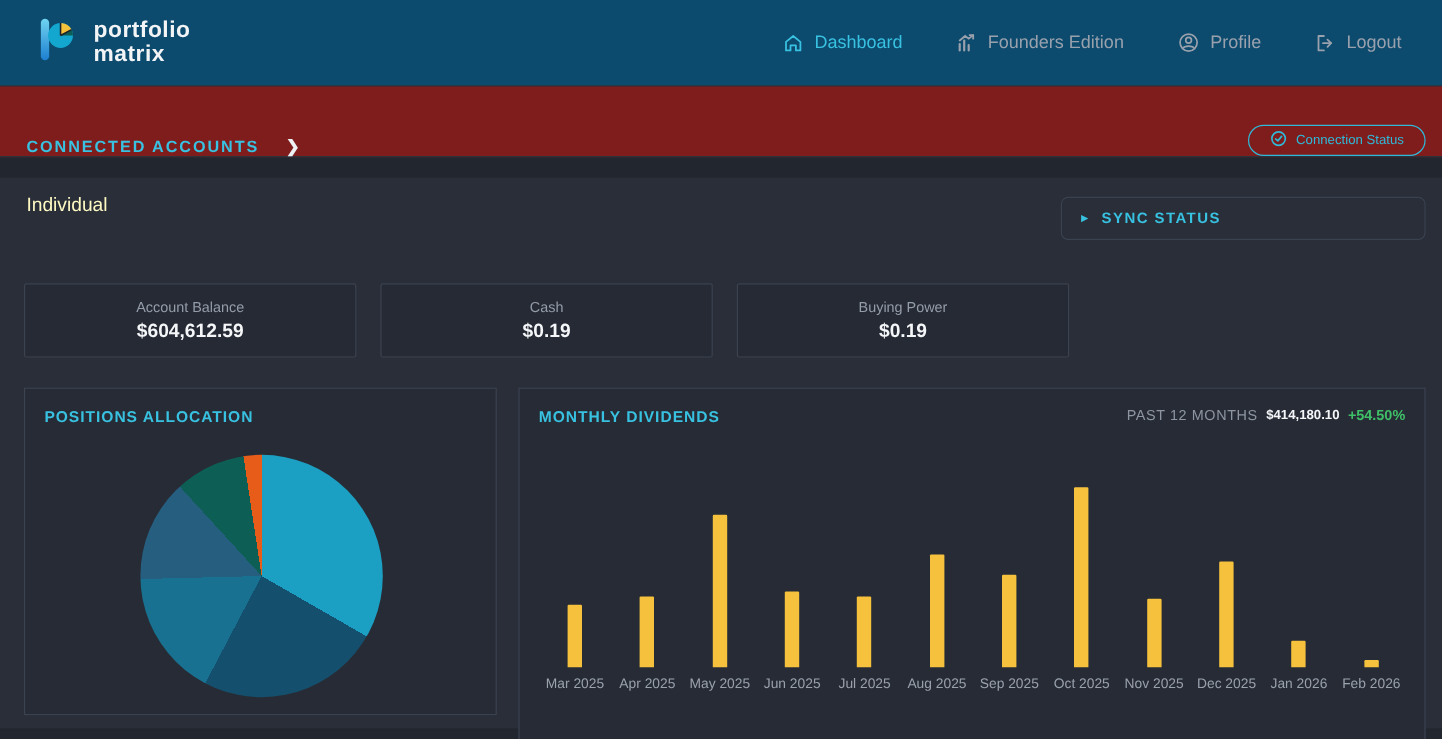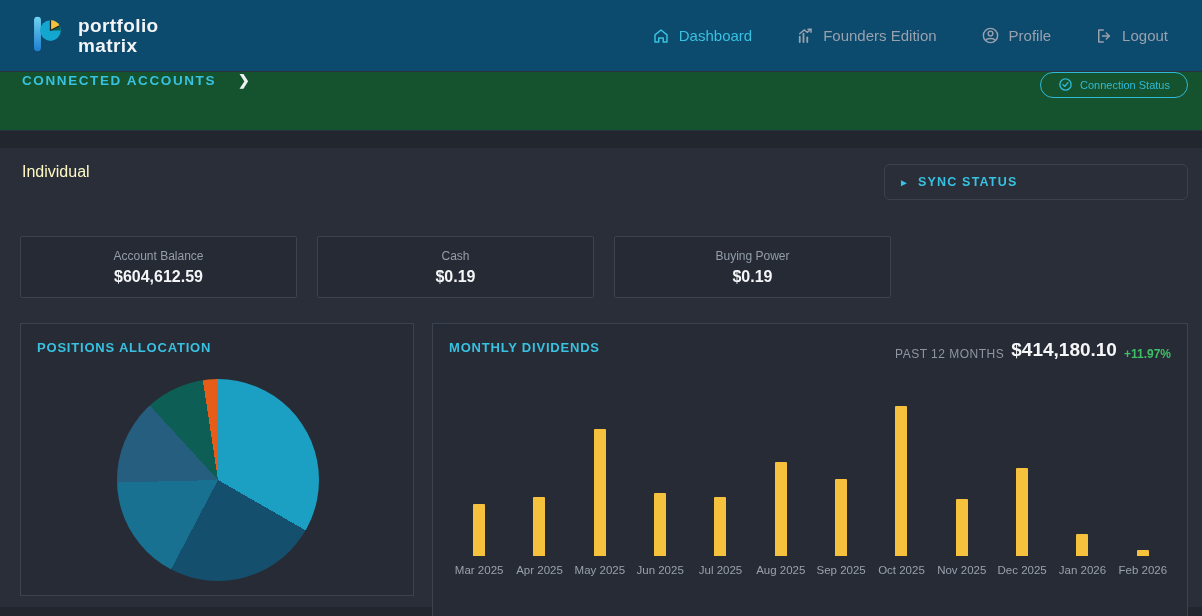--- a/index.html
+++ b/index.html
@@ -21,22 +21,22 @@
   .logo { margin-left:28px; display:flex; align-items:center; gap:12px; cursor:pointer; }
   .logo-text { font-size:19px; font-weight:bold; color:#f2f4f6; line-height:1.02; letter-spacing:.4px; }
   .nav-list { margin-left:auto; margin-right:34px; display:flex; gap:44px; align-items:center; }
   .nav-item { display:flex; align-items:center; gap:9px; font-size:15px; color:#99a1ad; cursor:pointer; white-space:nowrap; }
   .nav-item.active { color:#38c1e0;justify-content:space-between; }
   .nav-item svg { display:block; }
 
   
   .accounts-bar {
     position:absolute; top:72px; left:0; right:0; height:59px;
-    background:#14532d; border-bottom:1px solid #2c323d;
-    display:flex; align-items:flex-start;
+    background:#7f1d1d; border-bottom:1px solid #2c323d;
+    display:flex; align-items:flex-end;
   }
   .accounts-title { margin-left:22px; display:flex; align-items:center; gap:22px; cursor:pointer; }
   .accounts-title .label { color:#38c1e0; font-size:13.5px; font-weight:bold; letter-spacing:1.6px; }
   .accounts-title .chev { color:#eef1f4; font-size:14px; font-weight:bold; }
   .accounts-buttons { margin-left:auto; margin-right:14px; display:flex; gap:8px; }
   .pill-btn {
     height:26px; min-width:148px; padding:0 16px;
     border:1px solid #2fb9d8; border-radius:13px;
     background:transparent; color:#2fb9d8;
     font-size:11px; font-family:inherit; cursor:pointer;
@@ -67,24 +67,24 @@
 
   .panel { position:absolute; top:175px; background:#272b35; border:1px solid #3b4250; }
   .panel-positions { left:20px; width:394px; height:273px; }
   .panel-dividends { left:432px; width:756px; height:347px; }
   .panel-title {
     position:absolute; left:16px; top:16px;
     color:#38c1e0; font-size:13px; font-weight:bold; letter-spacing:.8px;
   }
   .dividends-summary {
     position:absolute; right:16px; top:15px;
-    display:flex; align-items:flex-end; gap:7px; white-space:nowrap;
+    display:flex; align-items:center; gap:7px; white-space:nowrap;
   }
   .dividends-summary .period { color:#8d96a2; font-size:12px; letter-spacing:.5px; }
-  .dividends-summary .total { color:#f4f6f8; font-size:19px; font-weight:bold; }
+  .dividends-summary .total { color:#f4f6f8; font-size:11px; font-weight:bold; }
   .dividends-summary .change { color:#3fbf68; font-size:12px; font-weight:bold; }
 
   .pie { position:absolute; left:96px; top:55px; width:202px; height:202px; border-radius:50%; }
 
   .bars-area {
     position:absolute; left:16px; top:82px; width:724px; height:150px;
     display:flex; align-items:flex-end;
   }
   .bar-col { flex:1; display:flex; justify-content:center; align-items:flex-end; height:100%; }
   .bar { width:12px; background:#f6c23d; border-radius:1px 1px 0 0; }
@@ -206,21 +206,21 @@
   <section class="panel panel-positions">
     <div class="panel-title">POSITIONS ALLOCATION</div>
     <div class="pie" id="pie" style="background: conic-gradient(rgb(27, 159, 194) 0deg, rgb(27, 159, 194) 119.88deg, rgb(20, 80, 109) 119.88deg, rgb(20, 80, 109) 207.72deg, rgb(24, 113, 144) 207.72deg, rgb(24, 113, 144) 268.56deg, rgb(38, 94, 128) 268.56deg, rgb(38, 94, 128) 317.52deg, rgb(13, 95, 86) 317.52deg, rgb(13, 95, 86) 351.36deg, rgb(232, 92, 25) 351.36deg, rgb(232, 92, 25) 360deg);"></div>
   </section>
 
   <section class="panel panel-dividends">
     <div class="panel-title">MONTHLY DIVIDENDS</div>
     <div class="dividends-summary">
       <span class="period">PAST 12 MONTHS</span>
       <span class="total">$414,180.10</span>
-      <span class="change">+11.97%</span>
+      <span class="change">+54.50%</span>
     </div>
     <div class="bars-area" id="bars">
         <div class="bar-col">
           <div class="bar" style="height: 52px; background: rgb(246, 194, 61);"></div>
         </div>
         <div class="bar-col">
           <div class="bar" style="height: 59px; background: rgb(246, 194, 61);"></div>
         </div>
         <div class="bar-col">
           <div class="bar" style="height: 127px; background: rgb(246, 194, 61);"></div>

